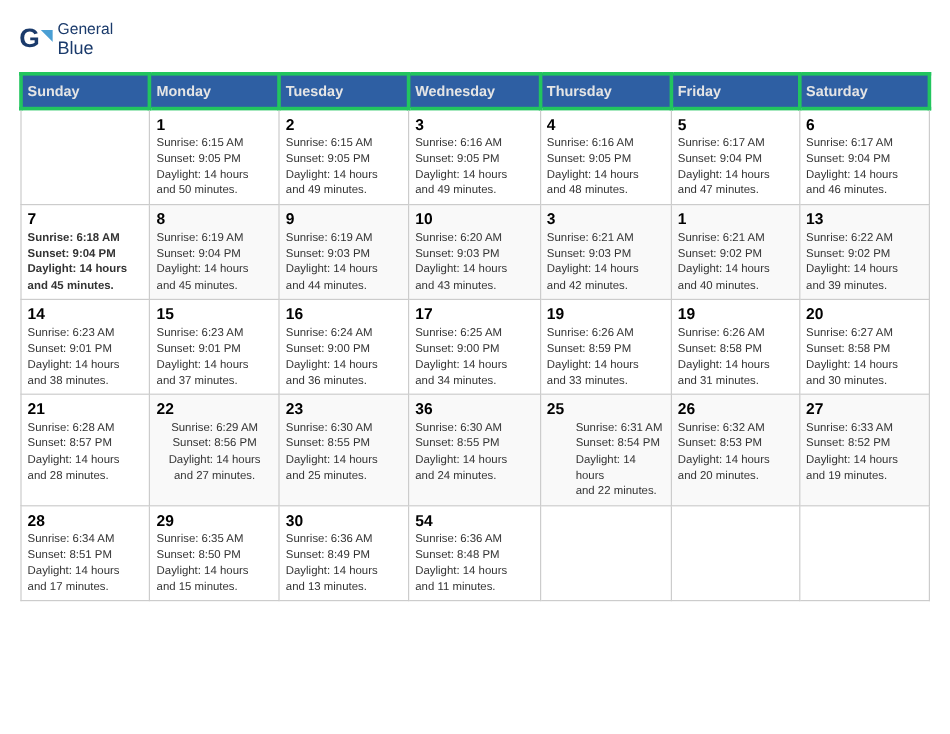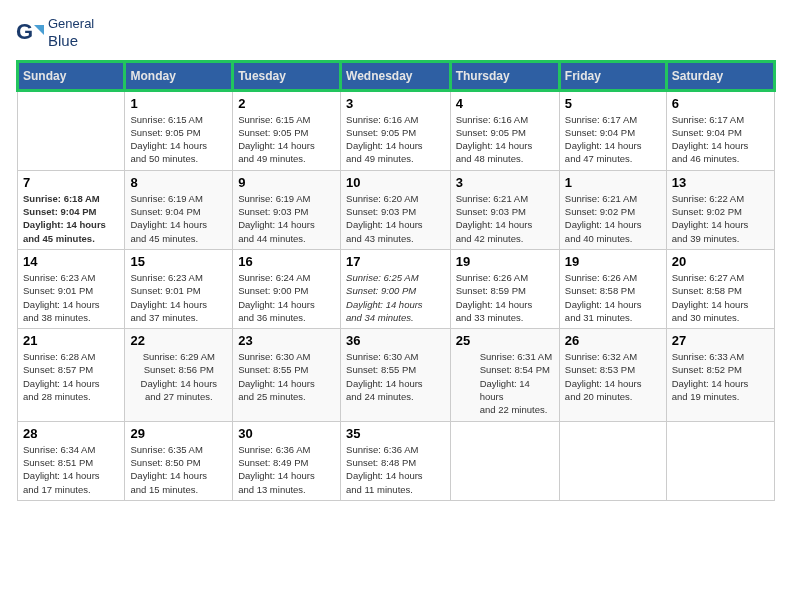--- a/index.html
+++ b/index.html
@@ -223,21 +223,21 @@
         </td>
         <td>
           <span class="day-num">16</span>
           <div class="day-info" style="white-space: pre-line;">Sunrise: 6:24 AM
 Sunset: 9:00 PM
 Daylight: 14 hours
 and 36 minutes.</div>
         </td>
         <td>
           <span class="day-num">17</span>
-          <div class="day-info" style="white-space: pre-line; font-style: italic;">Sunrise: 6:25 AM
+          <div class="day-info" style="white-space: pre-line;">Sunrise: 6:25 AM
 Sunset: 9:00 PM
 Daylight: 14 hours
 and 34 minutes.</div>
         </td>
         <td>
           <span class="day-num">19</span>
           <div class="day-info" style="white-space: pre-line;">Sunrise: 6:26 AM
 Sunset: 8:59 PM
 Daylight: 14 hours
 and 33 minutes.</div>
@@ -324,21 +324,21 @@
 and 15 minutes.</div>
         </td>
         <td>
           <span class="day-num">30</span>
           <div class="day-info" style="white-space: pre-line;">Sunrise: 6:36 AM
 Sunset: 8:49 PM
 Daylight: 14 hours
 and 13 minutes.</div>
         </td>
         <td>
-          <span class="day-num">35</span>
+          <span class="day-num">54</span>
           <div class="day-info" style="white-space: pre-line;">Sunrise: 6:36 AM
 Sunset: 8:48 PM
 Daylight: 14 hours
 and 11 minutes.</div>
         </td>
         <td class="empty"></td>
         <td class="empty"></td>
         <td class="empty"></td>
       </tr>
     </tbody>

